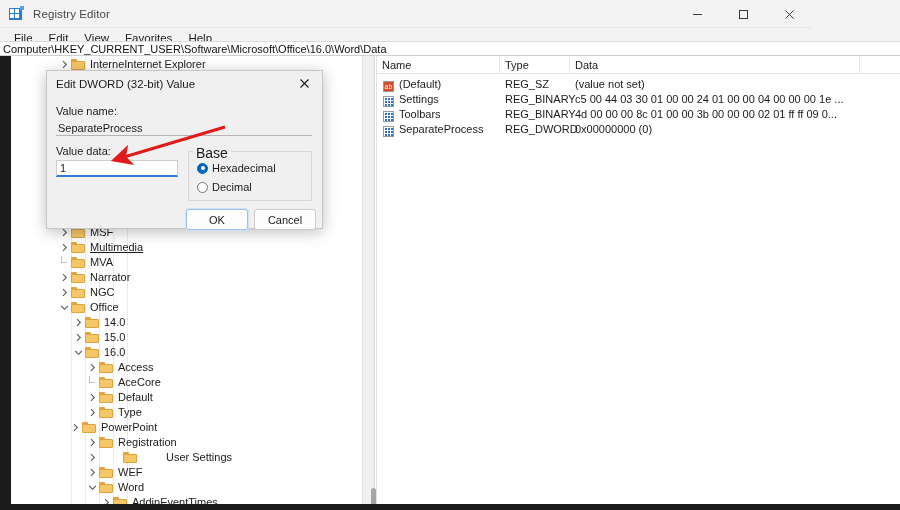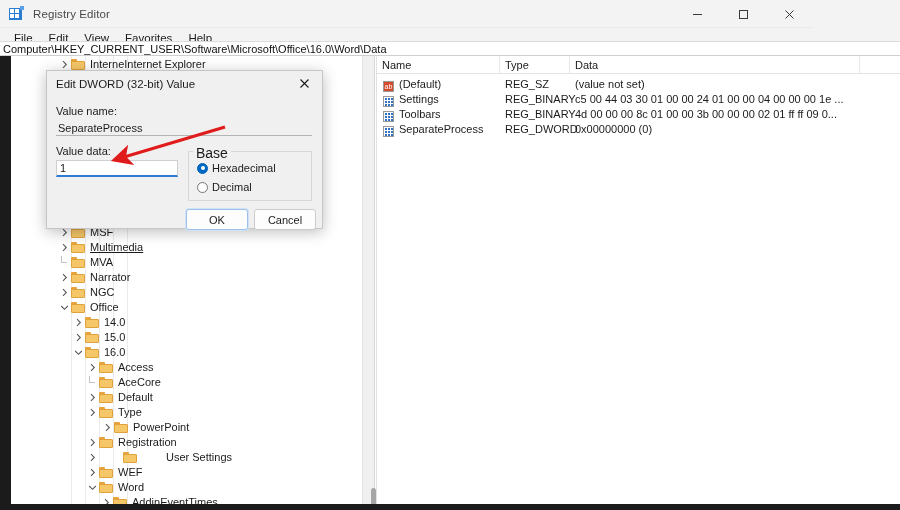--- a/index.html
+++ b/index.html
@@ -544,21 +544,21 @@
               <svg width="9" height="9" viewBox="0 0 9 9">
                 <path d="M3,1.2 L6.3,4.5 L3,7.8" fill="none" stroke="currentColor" stroke-width="1.1"></path>
               </svg>
             </span>
             <span class="folder">
               <span class="tab"></span>
               <span class="body"></span>
             </span>
             <span class="tree-label">Type</span>
           </div>
-          <div class="tree-row" style="top: 364px; padding-left: 90px;">
+          <div class="tree-row" style="top: 364px; padding-left: 58px;">
             <span class="chev">
               <svg width="9" height="9" viewBox="0 0 9 9">
                 <path d="M3,1.2 L6.3,4.5 L3,7.8" fill="none" stroke="currentColor" stroke-width="1.1"></path>
               </svg>
             </span>
             <span class="folder">
               <span class="tab"></span>
               <span class="body"></span>
             </span>
             <span class="tree-label">PowerPoint</span>

